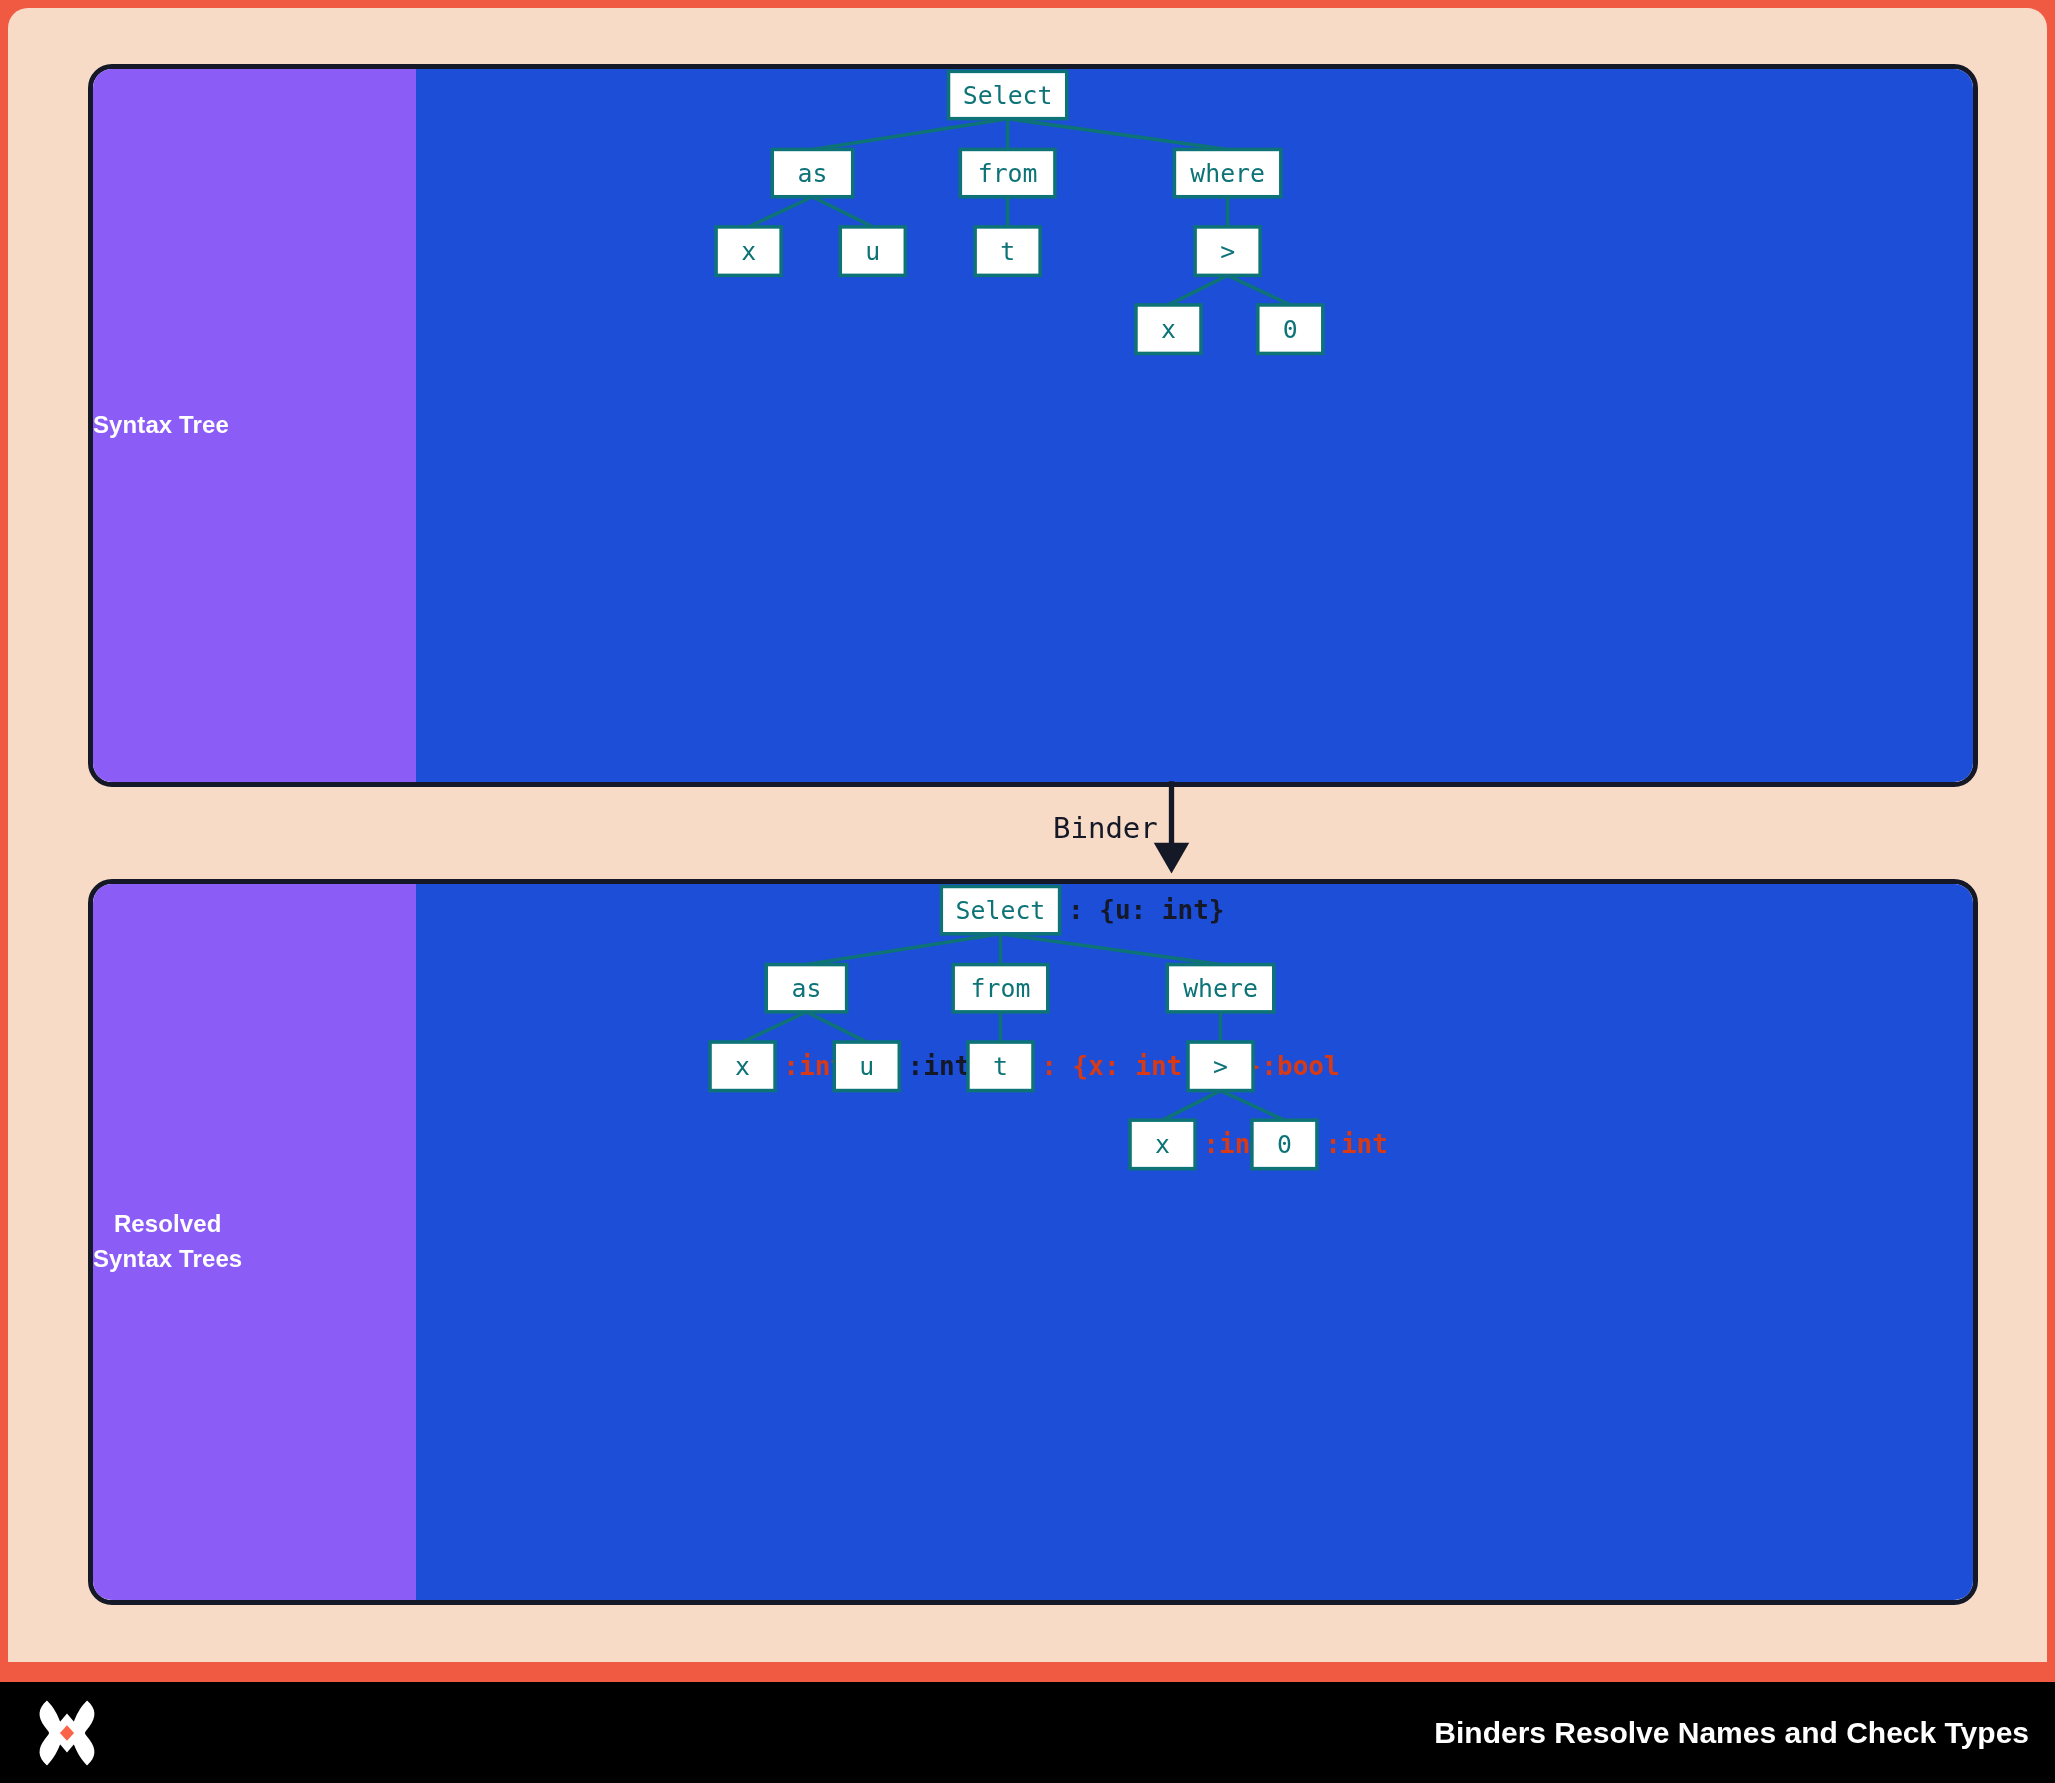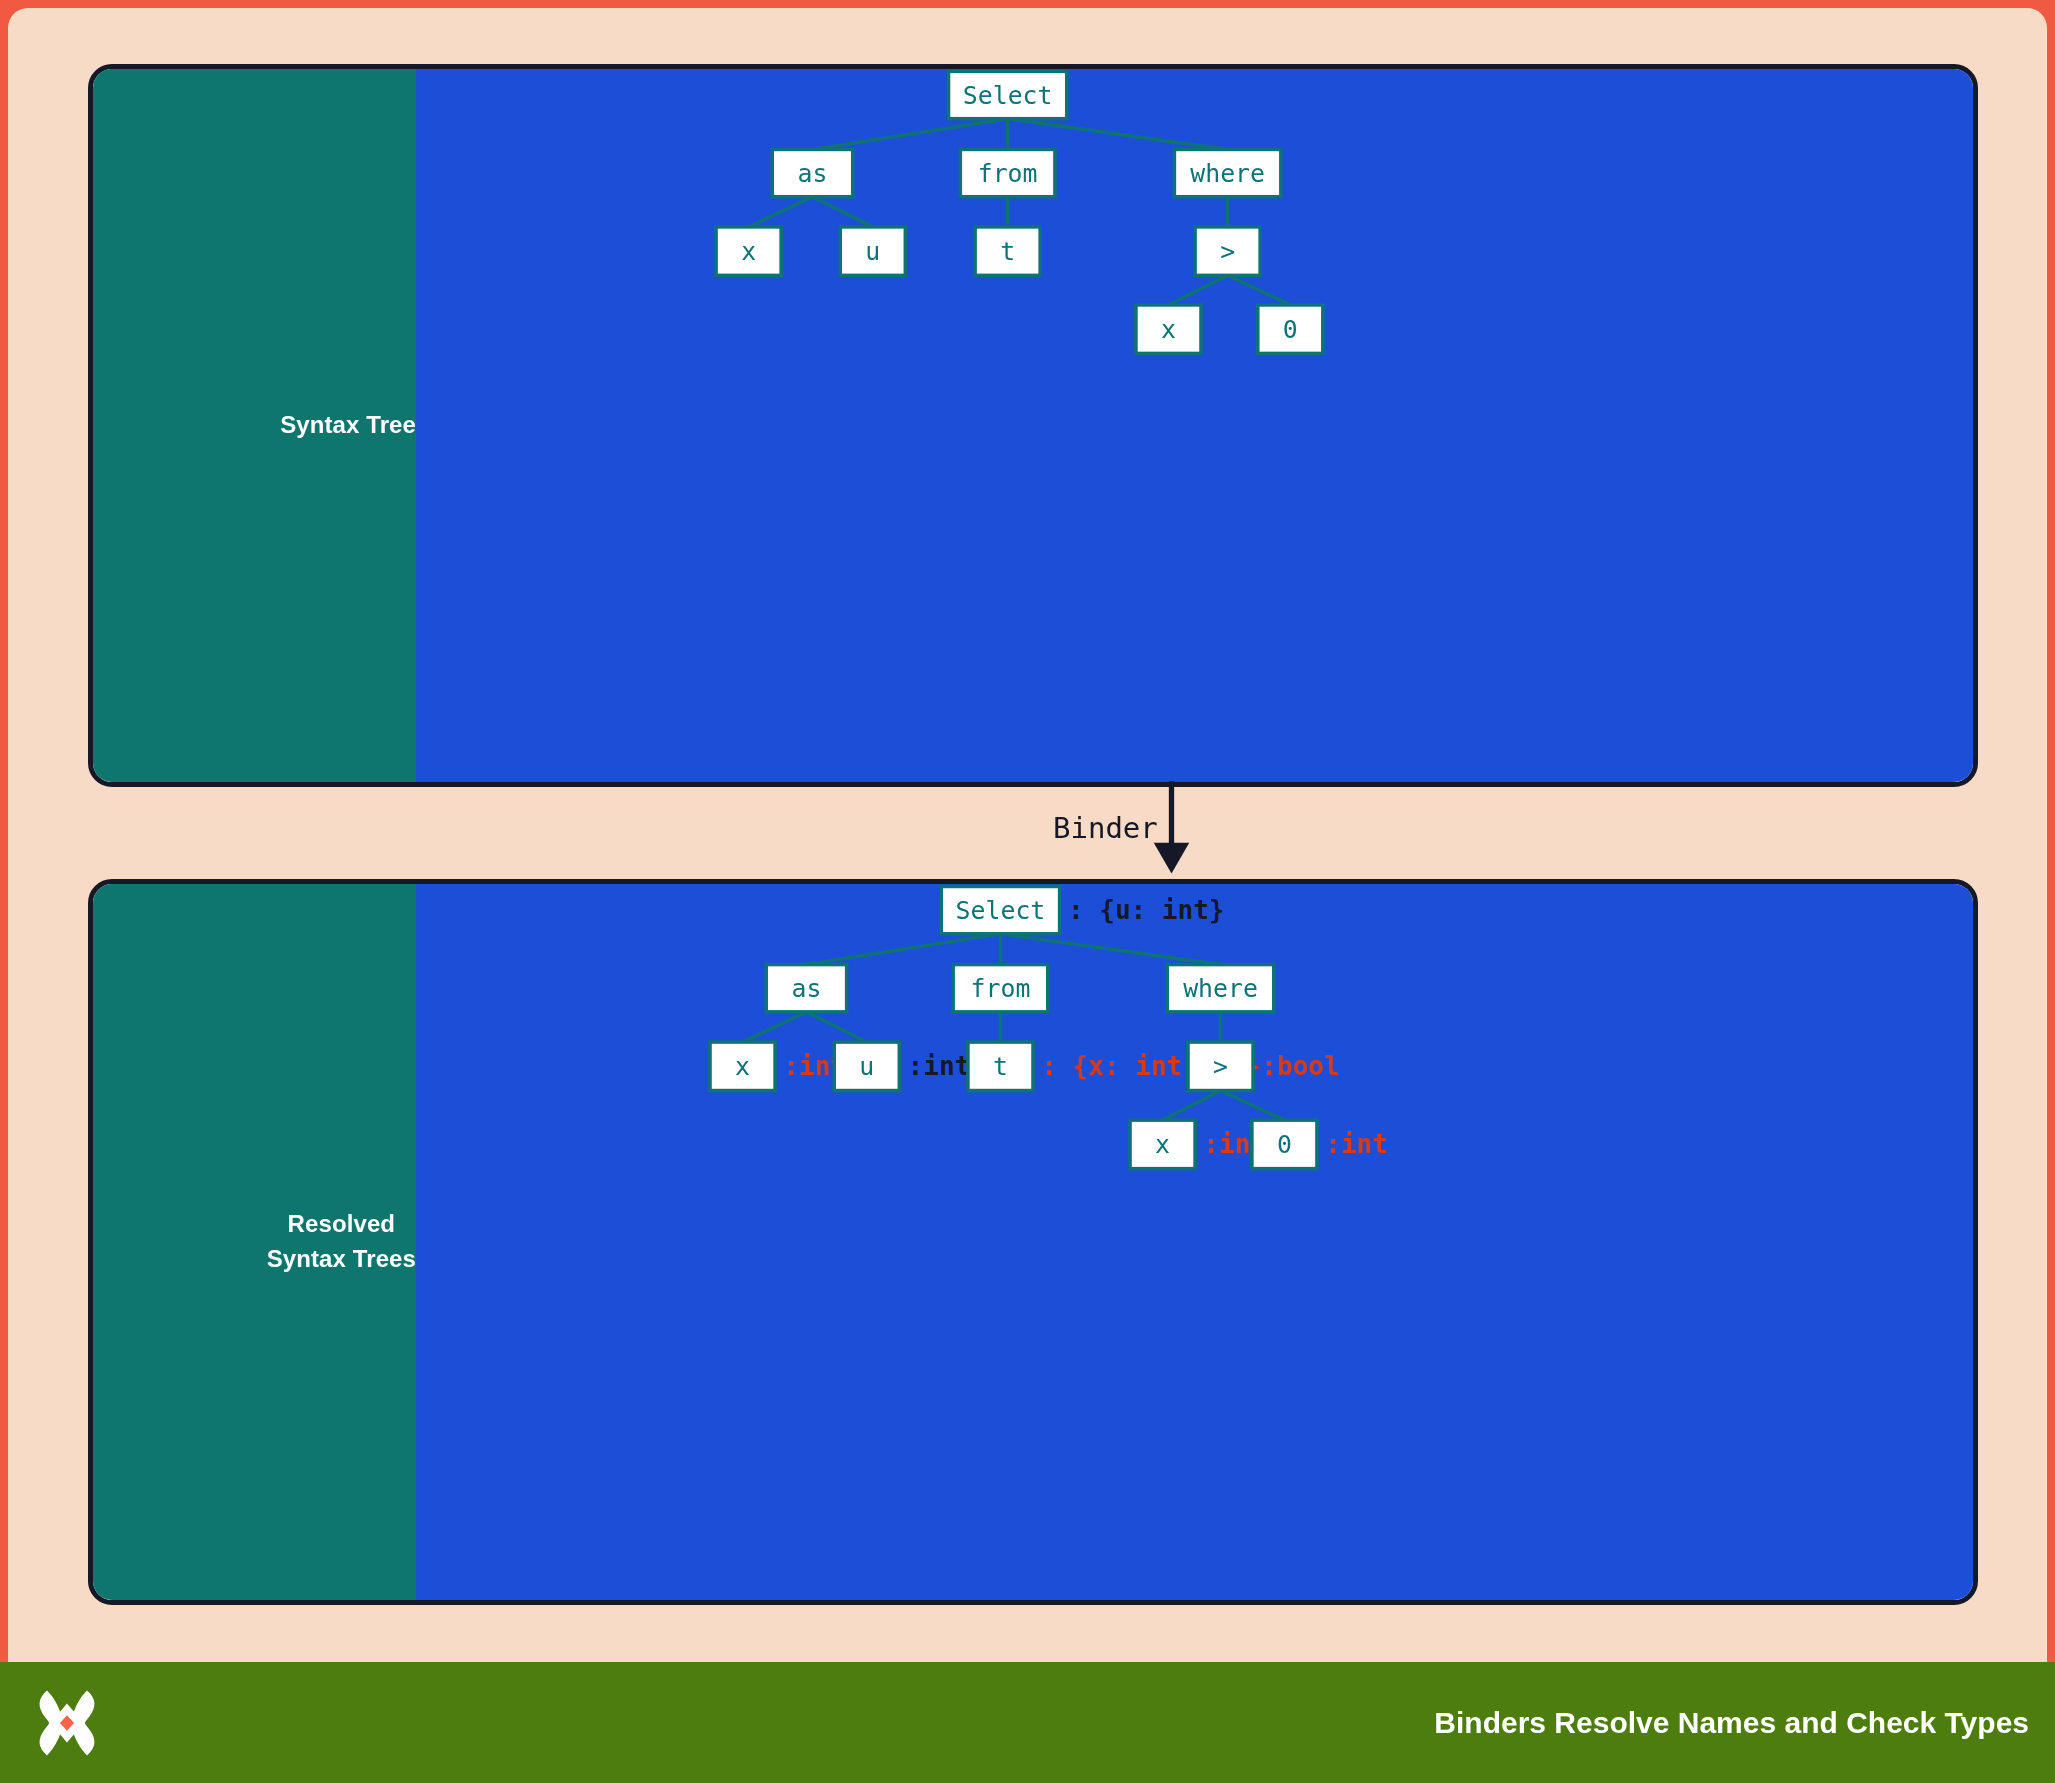--- a/index.html
+++ b/index.html
@@ -27,22 +27,22 @@
     border:5.3px solid #141827;
     border-radius:24px;
     overflow:hidden;
     box-sizing:border-box;
   }
   #card-top{ left:88px; top:64px; width:1890px; height:723px; }
   #card-bottom{ left:88px; top:879px; width:1890px; height:726px; }
   .card-side{
     position:absolute;left:0;top:0;bottom:0;
     width:323px;
-    background:#0f766e;
-    display:flex;align-items:center;justify-content:flex-end;
+    background:#8b5cf6;
+    display:flex;align-items:center;justify-content:flex-start;
     text-align:center;
   }
   .card-side-label{
     color:#ffffff;
     font-size:24px;
     font-weight:700;
     line-height:1.45;
     letter-spacing:0.1px;
   }
   .card-canvas{
@@ -55,22 +55,22 @@
     position:absolute;
     left:1053px;top:811px;
     font-family:"DejaVu Sans Mono","Liberation Mono",monospace;
     font-size:29px;
     color:#141827;
     white-space:nowrap;
   }
   #binder-arrow{position:absolute;left:1136px;top:781px;}
   
   .footer{
-    position:absolute;left:0;bottom:0;width:2056px;height:122px;
-    background:#4d7c0f;
+    position:absolute;left:0;bottom:0;width:2056px;height:102px;
+    background:#000000;
   }
   .footer-caption{
     position:absolute;right:27px;top:50%;transform:translateY(-50%);
     color:#ffffff;font-size:30px;font-weight:700;white-space:nowrap;
   }
   #brand-logo{position:absolute;left:34px;top:50%;transform:translateY(-50%);}
 </style>
 </head>
 <body>
 

